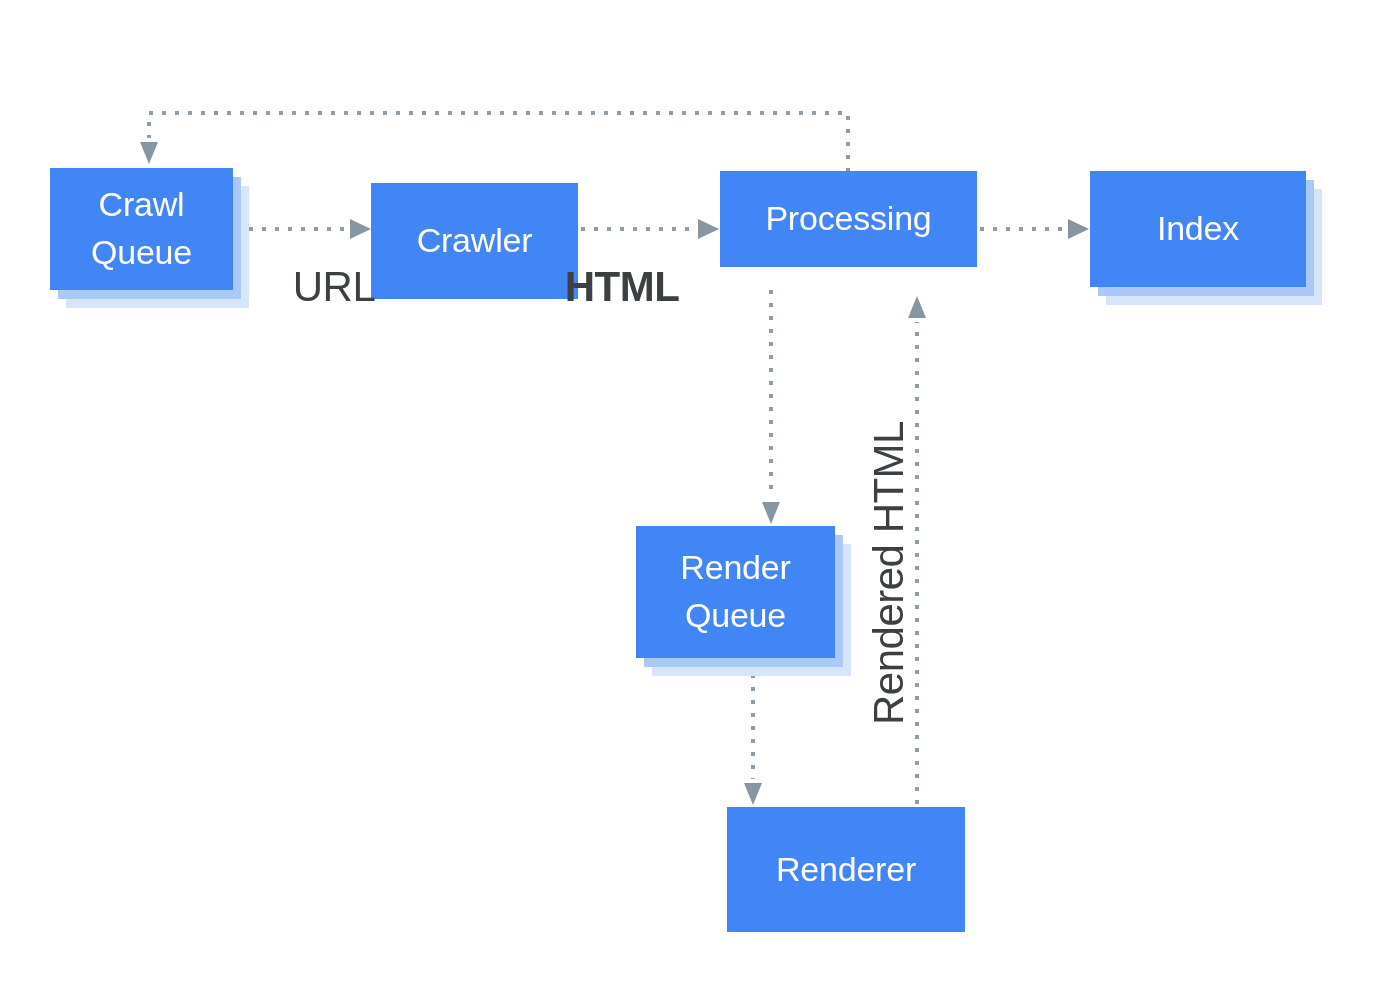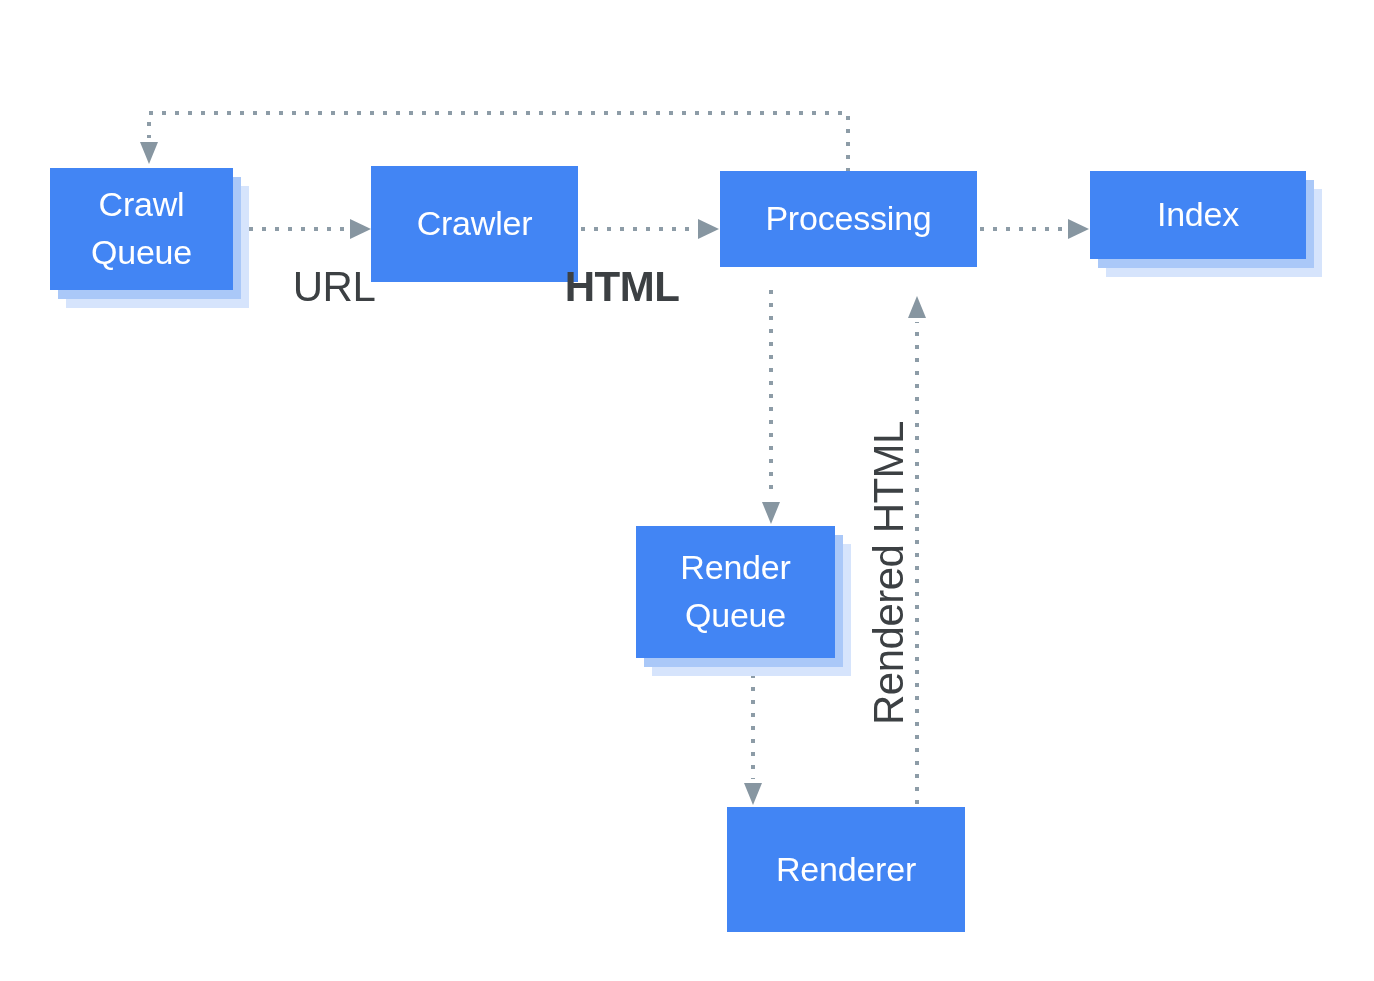--- a/index.html
+++ b/index.html
@@ -43,23 +43,23 @@
     text-align: center;
     font-size: 34px;
     font-weight: 500;
     line-height: 1.4;
     letter-spacing: -0.2px;
   }
   .node.shadowed {
     box-shadow: 8px 9px 0 0 #aac8f8, 16px 18px 0 0 #d6e4fc;
   }
   .node-crawl-queue  { left: 50px;   top: 168px; width: 183px; height: 122px; }
-  .node-crawler      { left: 371px;  top: 166px; width: 207px; height: 116px; }
+  .node-crawler      { left: 371px;  top: 183px; width: 207px; height: 116px; }
   .node-processing   { left: 720px;  top: 171px; width: 257px; height: 96px; }
-  .node-index        { left: 1090px; top: 171px; width: 216px; height: 88px; text-align: center; }
+  .node-index        { left: 1090px; top: 171px; width: 216px; height: 116px; text-align: center; }
   .node-render-queue { left: 636px;  top: 526px; width: 199px; height: 132px; }
   .node-renderer     { left: 727px;  top: 807px; width: 238px; height: 125px; }
   .edge-label {
     position: absolute;
     color: #3c4043;
     font-size: 42px;
     font-weight: 500;
     letter-spacing: -0.5px;
     text-align: center;
     white-space: nowrap;

